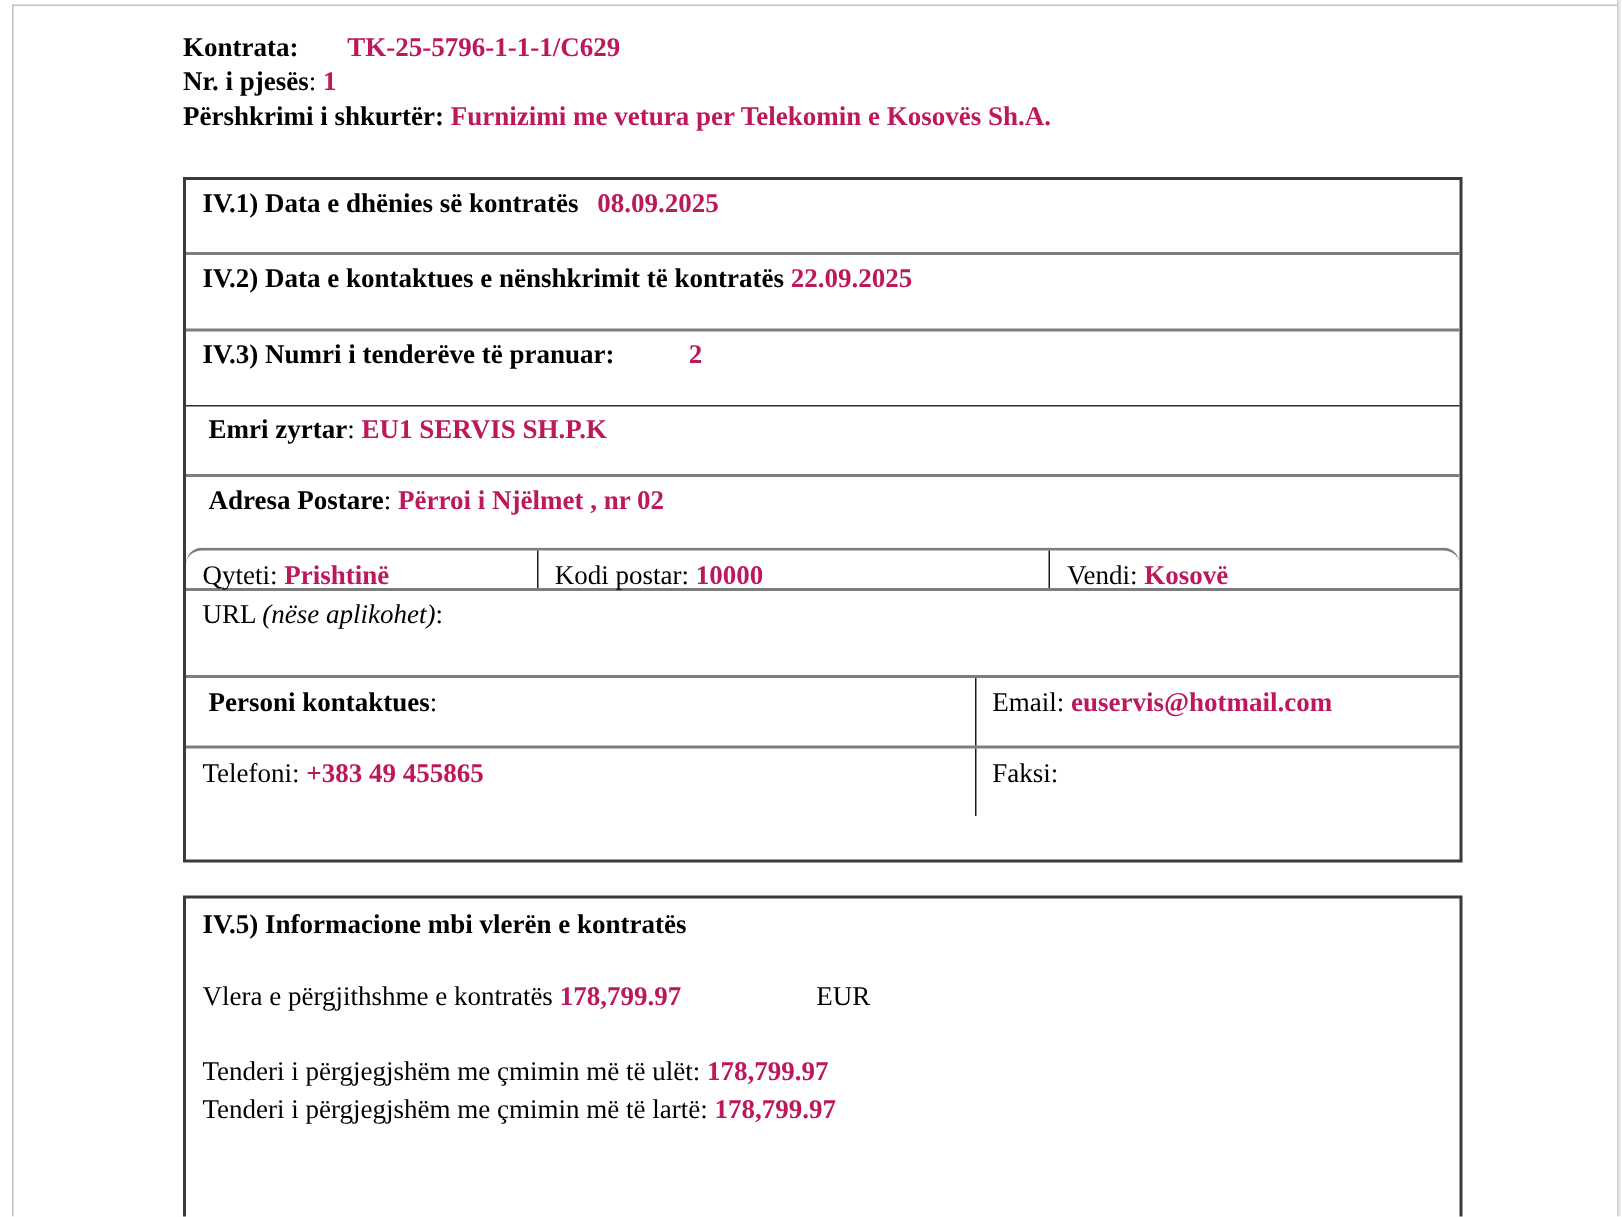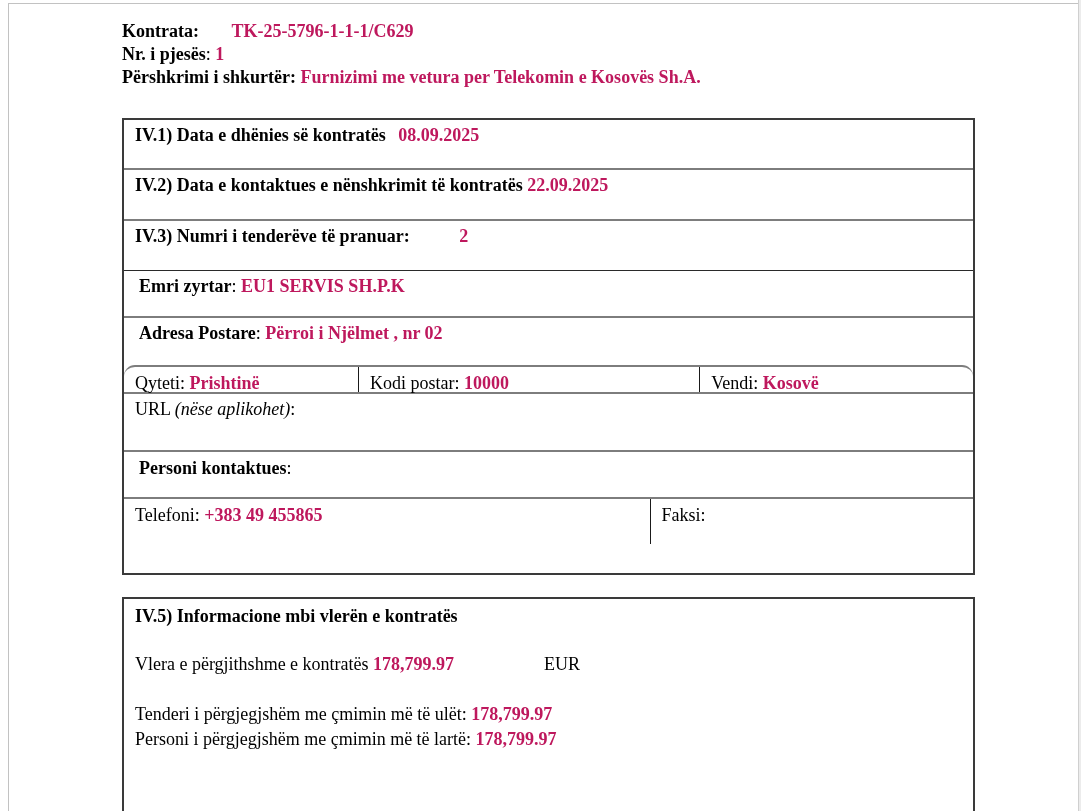--- a/index.html
+++ b/index.html
@@ -117,20 +117,23 @@
       <span class="val">Kosovë</span>
     </div>
   </div>
   <div class="row r-url">
     <span>URL </span><span class="i">(nëse aplikohet)</span><span>:</span>
   </div>
   <div class="row r-contact">
     <div class="cell c-personi">
       <span class="b">Personi kontaktues</span><span>:</span>
     </div>
+    <div class="cell c-email">
+      <span>Email: </span><span class="val">euservis@hotmail.com</span>
+    </div>
   </div>
   <div class="row r-phone">
     <div class="cell c-telefoni">
       <span>Telefoni: </span><span class="val">+383 49 455865</span>
     </div>
     <div class="cell c-faksi">
       <span>Faksi:</span>
     </div>
   </div>
 </div>
@@ -139,15 +142,15 @@
   <div class="t2-line t2-l1">
     <span class="b">IV.5) Informacione mbi vlerën e kontratës</span>
   </div>
   <div class="t2-line t2-l2">
     <span>Vlera e përgjithshme e kontratës </span><span class="val">178,799.97</span><span class="gap-eur">EUR</span>
   </div>
   <div class="t2-line t2-l4">
     <span>Tenderi i përgjegjshëm me çmimin më të ulët: </span><span class="val">178,799.97</span>
   </div>
   <div class="t2-line t2-l5">
-    <span>Personi i përgjegjshëm me çmimin më të lartë: </span><span class="val">178,799.97</span>
+    <span>Tenderi i përgjegjshëm me çmimin më të lartë: </span><span class="val">178,799.97</span>
   </div>
 </div>
 
 </body></html>

